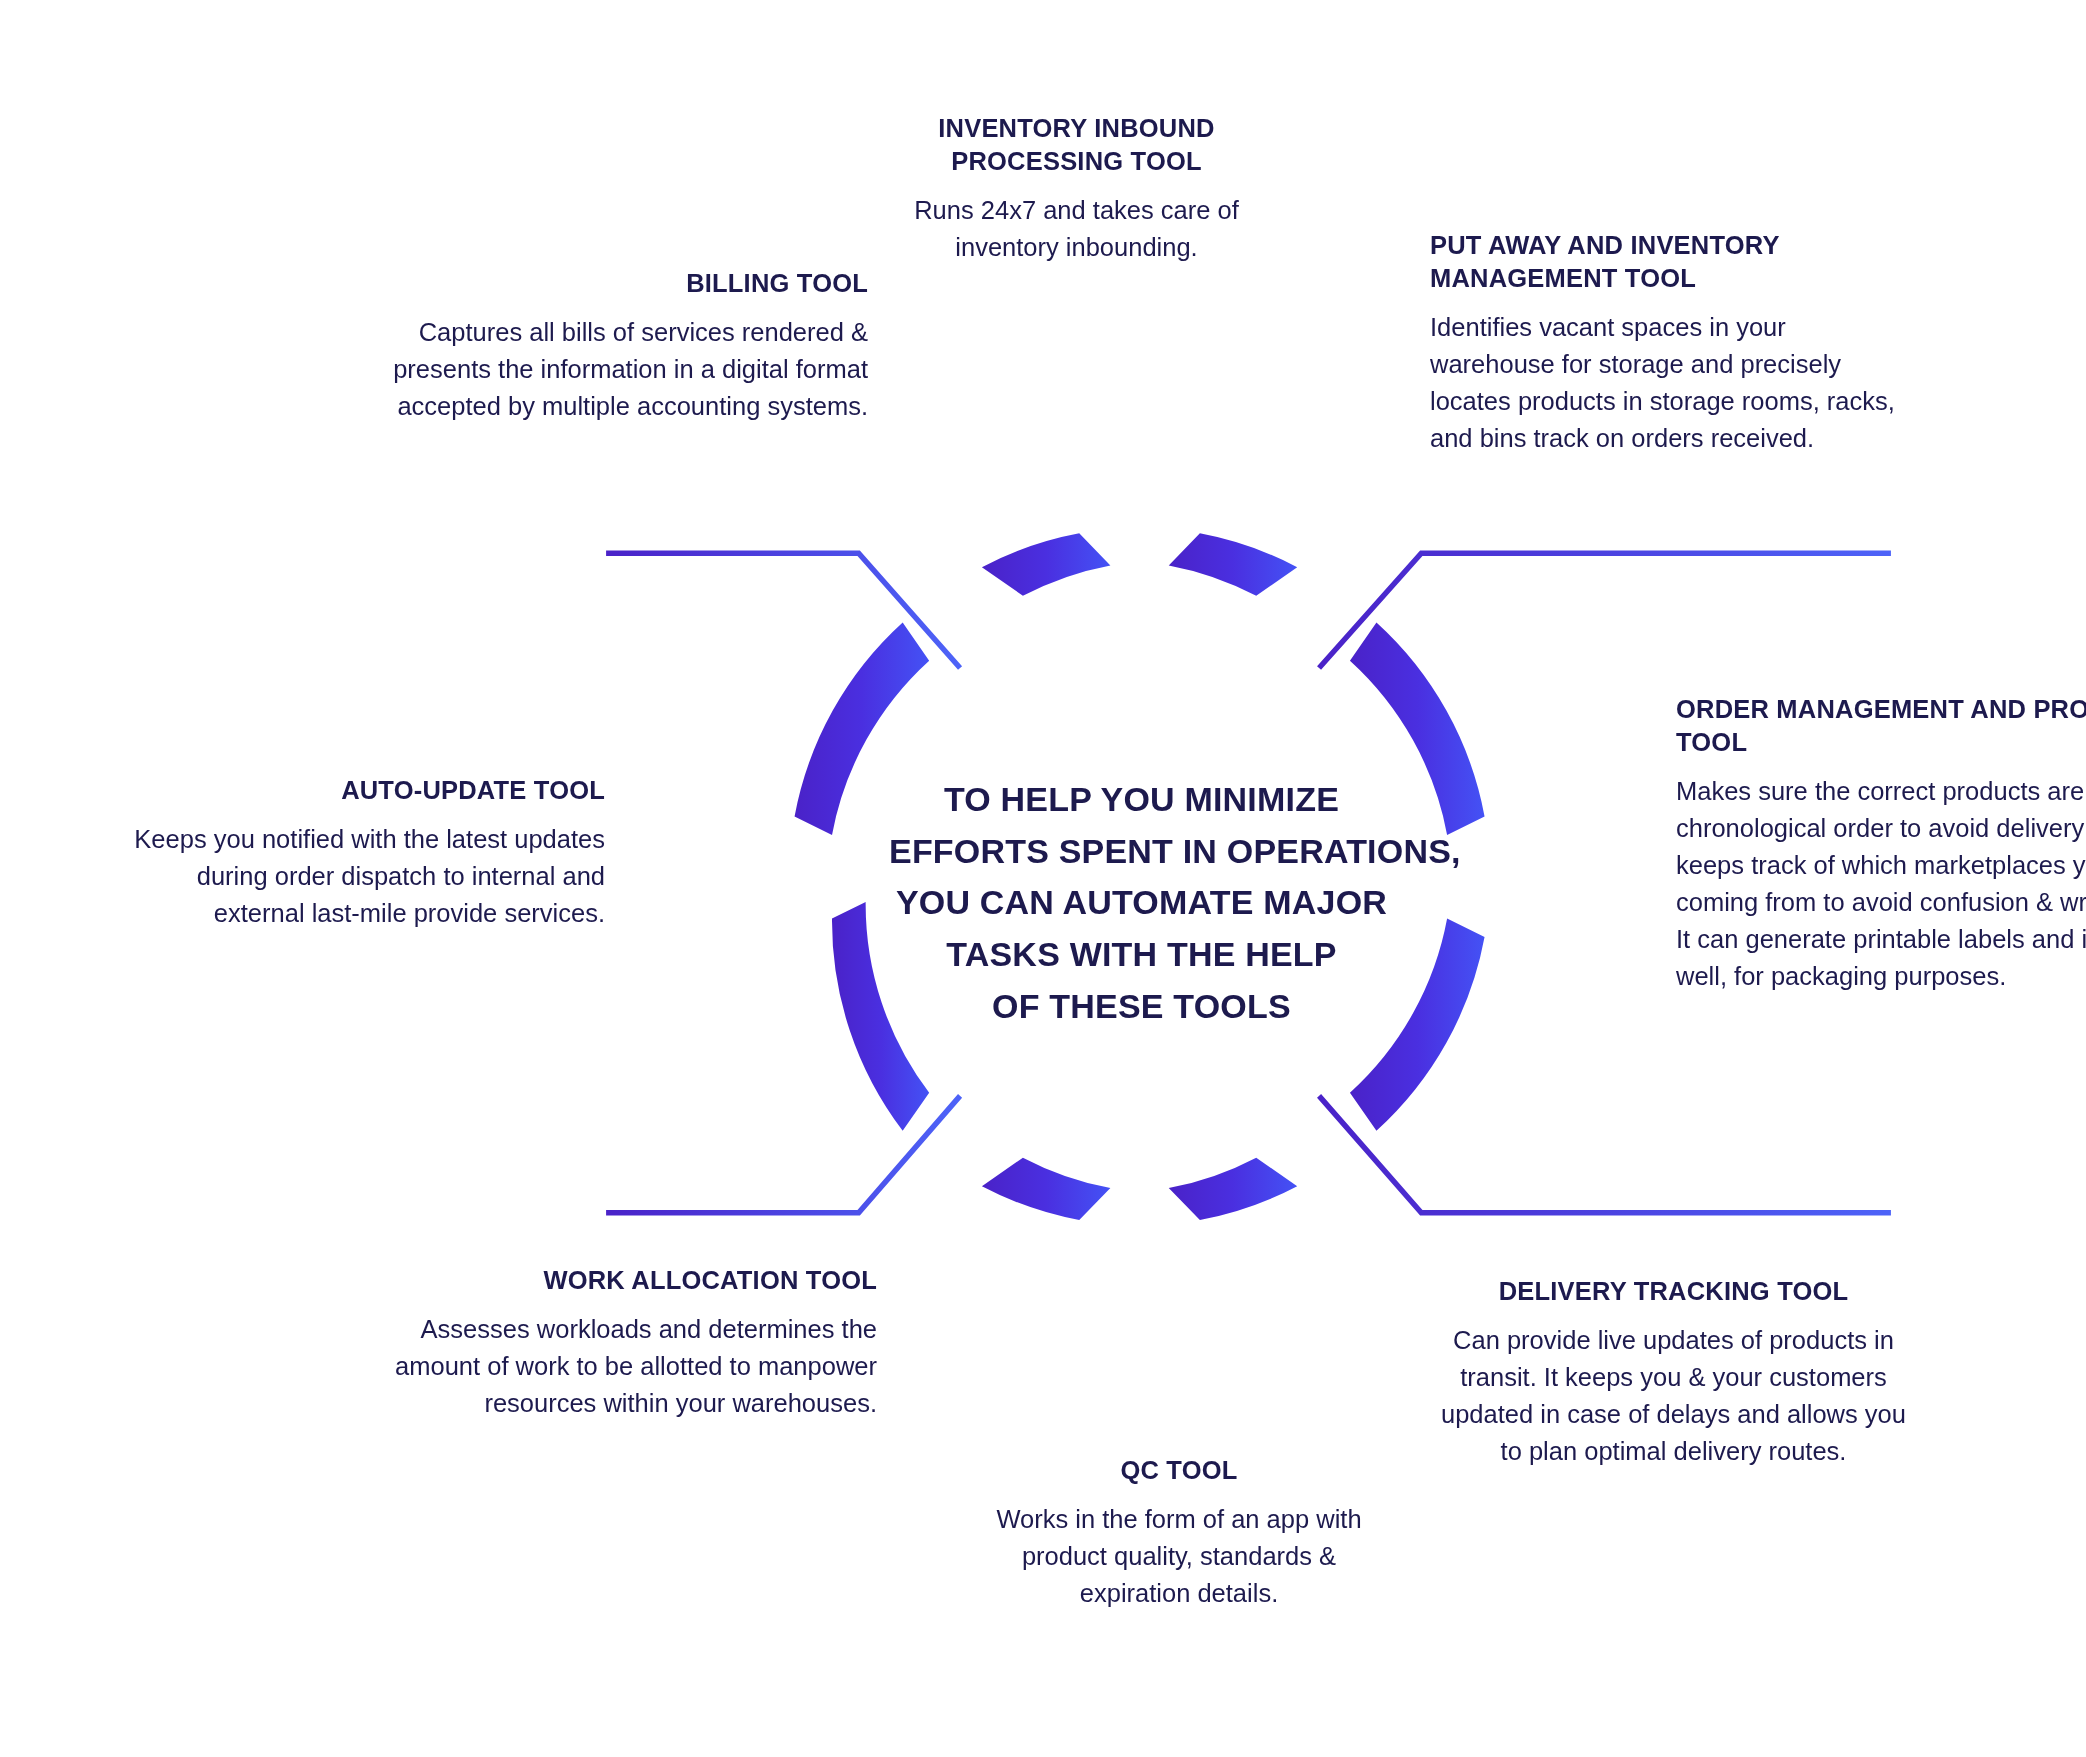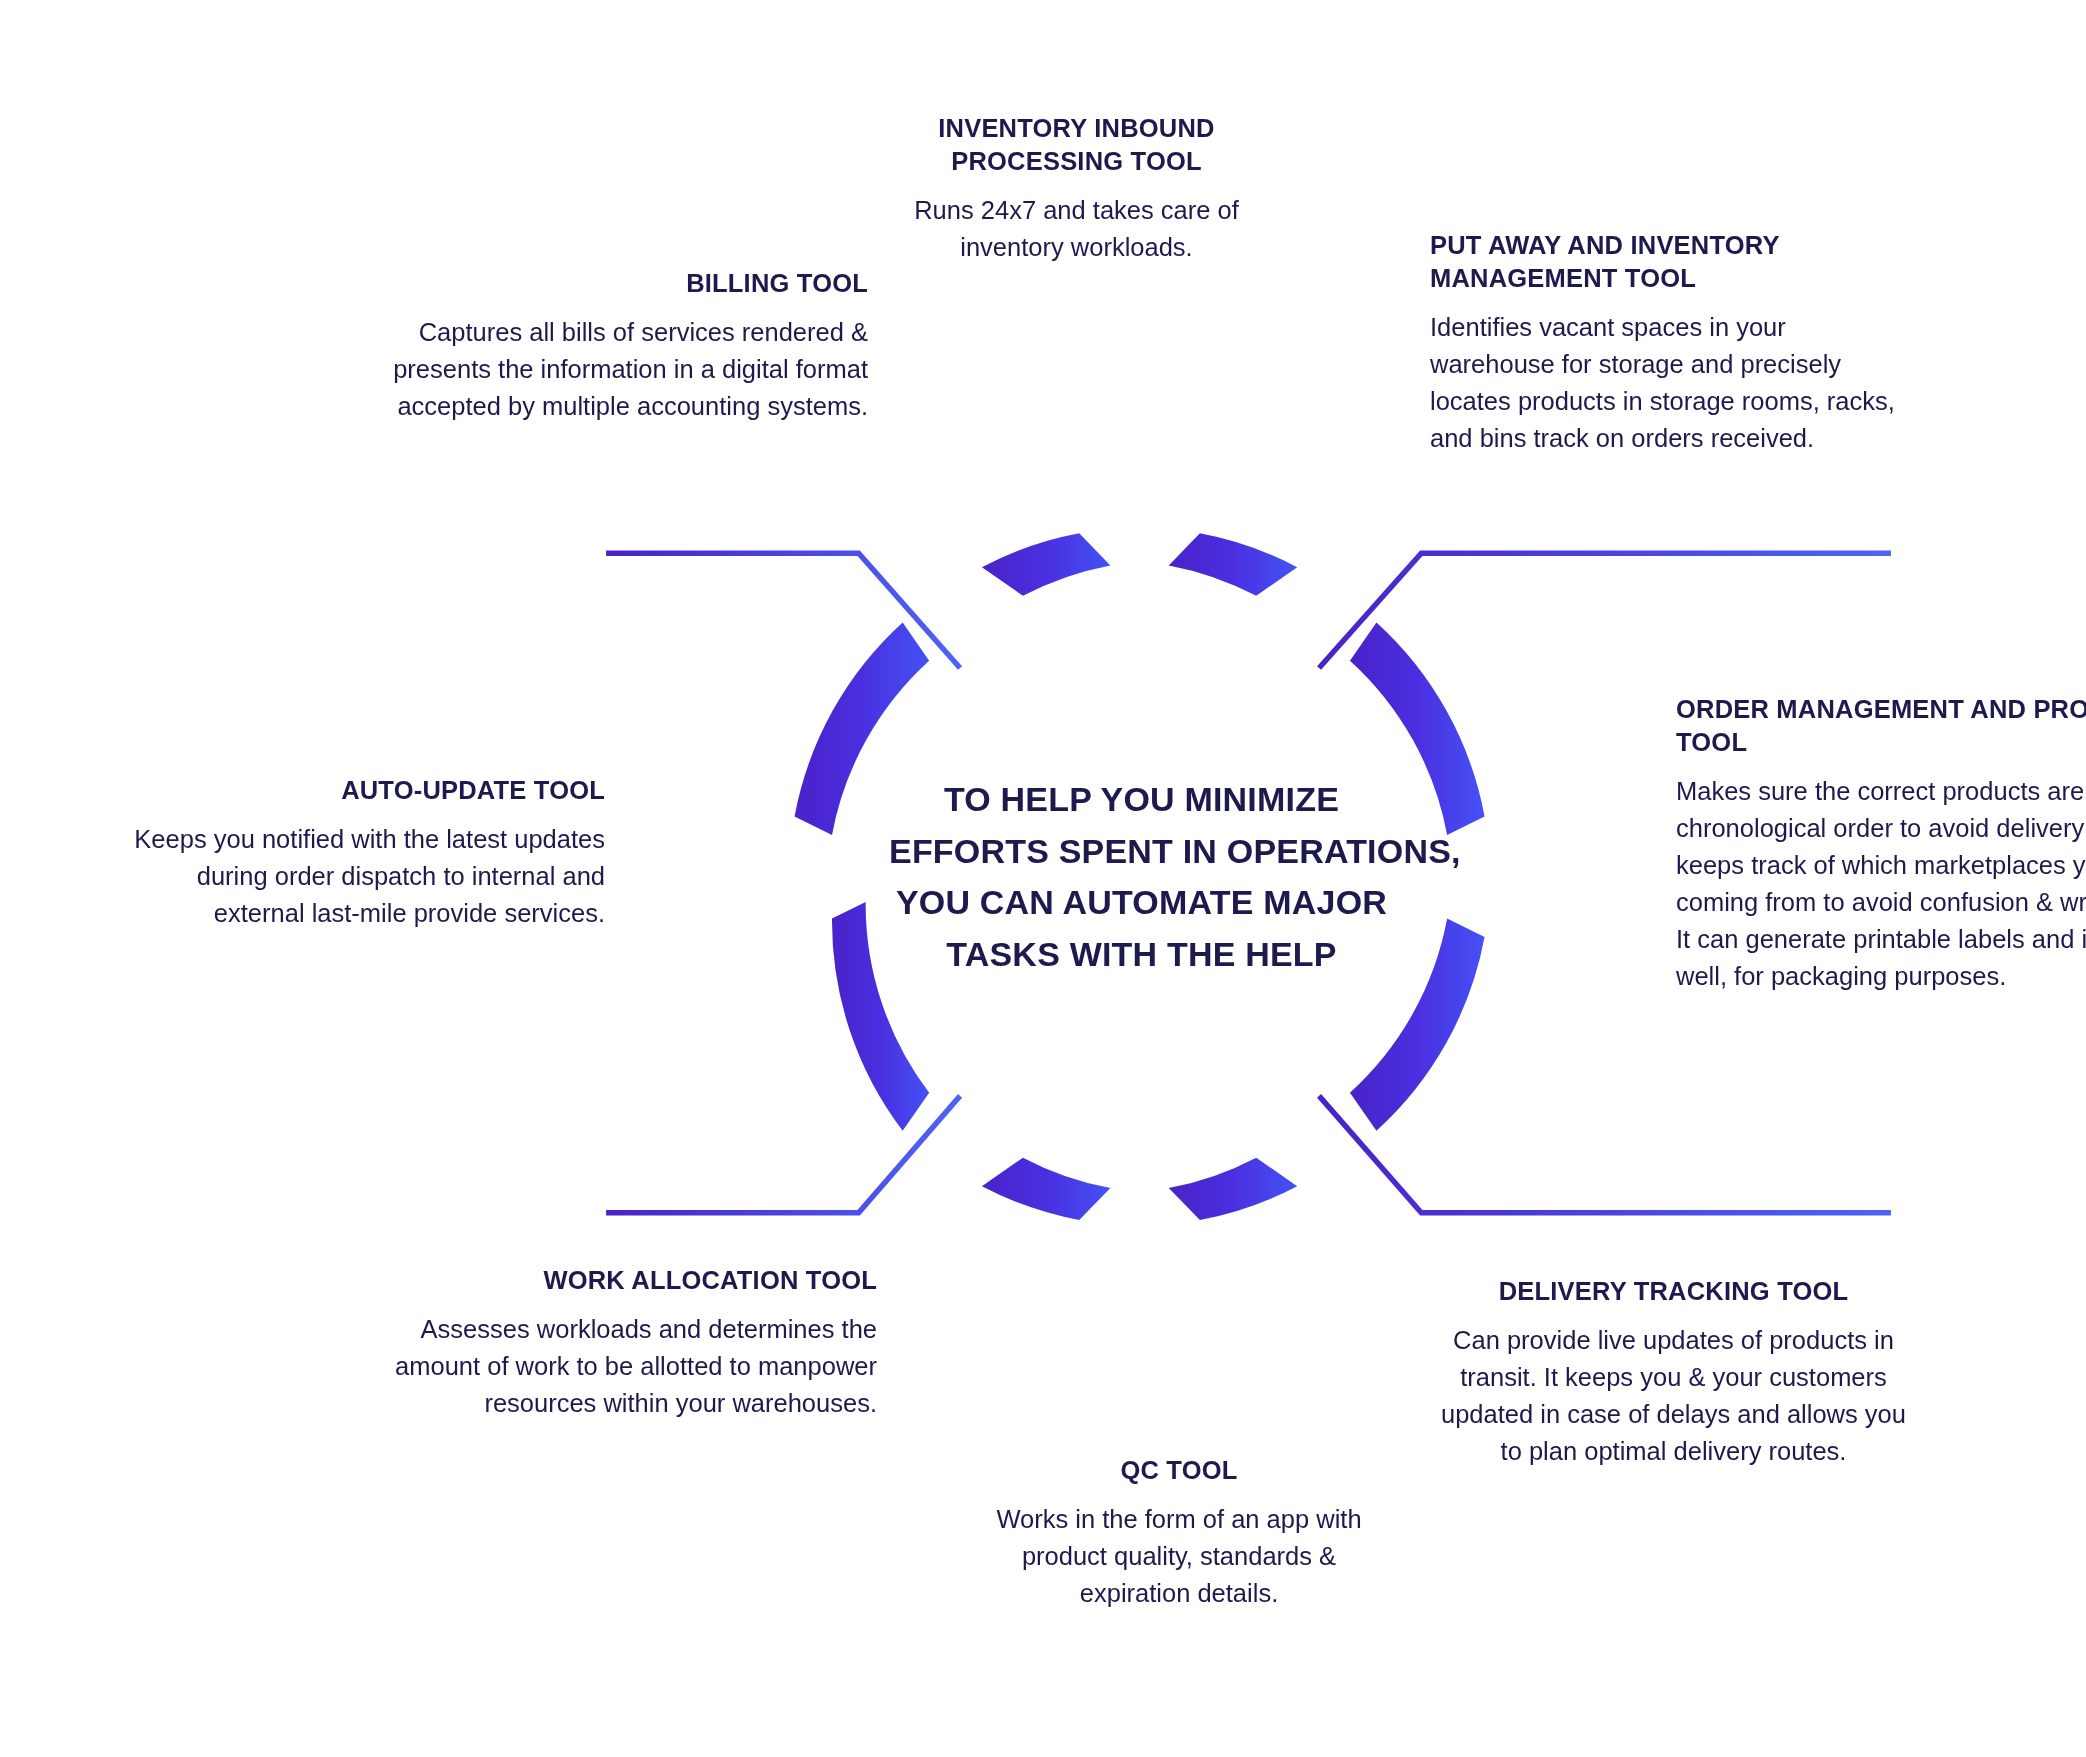--- a/index.html
+++ b/index.html
@@ -119,25 +119,26 @@
 
       <path stroke="url(#gradLineV)" d="M 2810 2850 L 2810 3440"></path>
     </g>
   </svg>
 
   <div id="center-text">
     <div>TO HELP YOU MINIMIZE</div>
     <div>EFFORTS SPENT IN OPERATIONS,</div>
     <div>YOU CAN AUTOMATE MAJOR</div>
     <div>TASKS WITH THE HELP</div>
+    <div>OF THESE TOOLS</div>
   </div>
 
   <div class="block al-c" id="b-inventory">
     <p class="ttl">INVENTORY INBOUND PROCESSING TOOL</p>
-    <p class="body">Runs 24x7 and takes care of inventory workloads.</p>
+    <p class="body">Runs 24x7 and takes care of inventory inbounding.</p>
   </div>
 
   <div class="block al-r" id="b-billing">
     <p class="ttl">BILLING TOOL</p>
     <p class="body">Captures all bills of services rendered &amp; presents the information in a digital format accepted by multiple accounting systems.</p>
   </div>
 
   <div class="block al-l" id="b-putaway">
     <p class="ttl">PUT AWAY AND INVENTORY MANAGEMENT TOOL</p>
     <p class="body">Identifies vacant spaces in your warehouse for storage and precisely locates products in storage rooms, racks, and bins track on orders received.</p>

